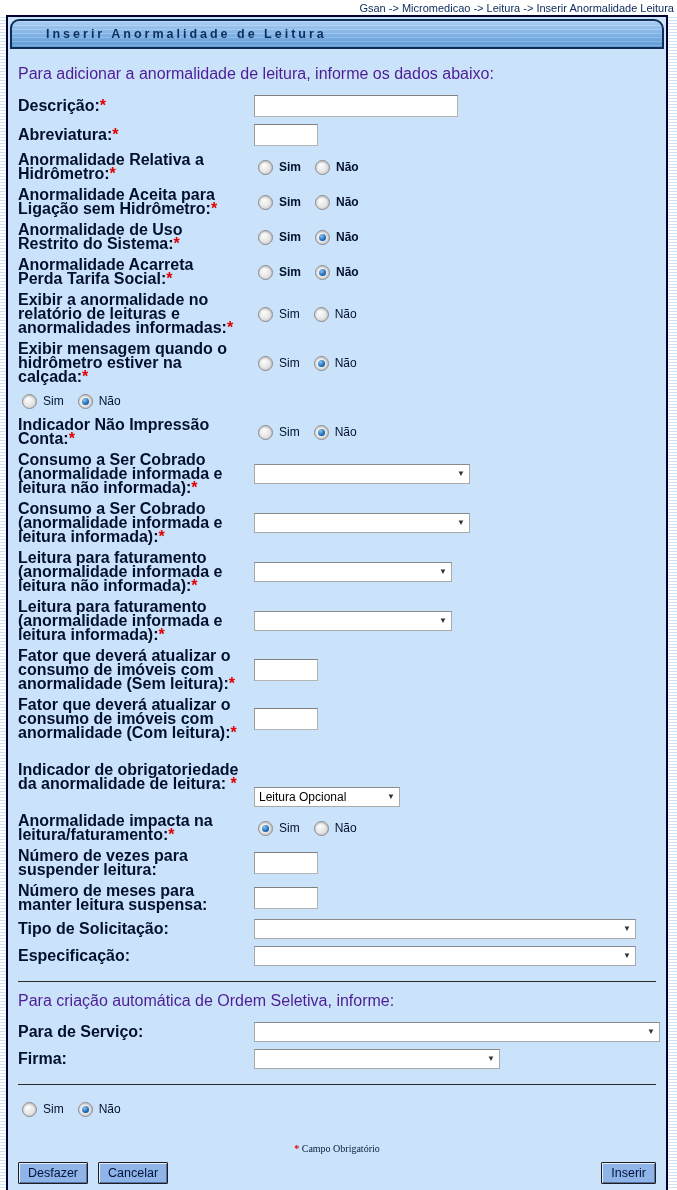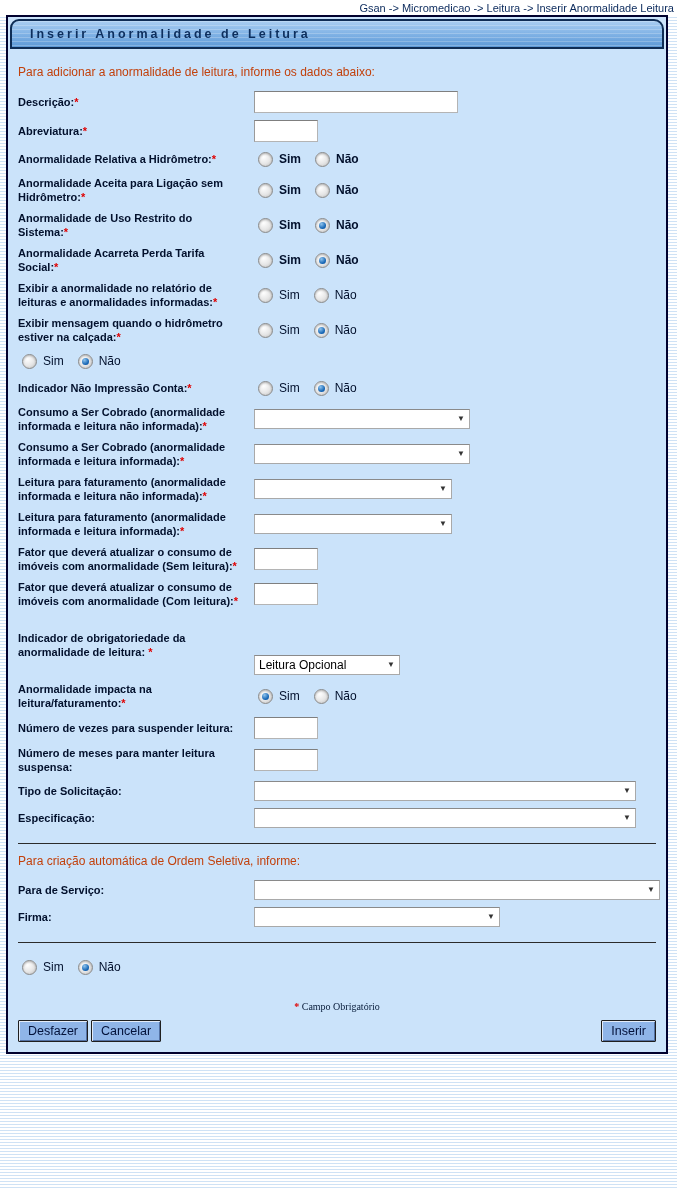--- a/index.html
+++ b/index.html
@@ -23,29 +23,29 @@
     margin:2px;height:26px;
     border:2px solid #0f2d55;
     border-radius:9px 10px 0 0;
     background:
       repeating-linear-gradient(to bottom,rgba(255,255,255,.22) 0 1px,rgba(255,255,255,0) 1px 4px),
       linear-gradient(to bottom,#aacef2 0%,#7db0e4 55%,#5d99d6 100%);
     display:flex;align-items:center;
   }
   .title-text{
     font-size:12.5px;font-weight:bold;letter-spacing:3px;
-    color:#0d2f5e;padding-left:18px;white-space:nowrap;
+    color:#0d2f5e;padding-left:34px;white-space:nowrap;
   }
   .form-area{padding:0 10px;}
-  .intro{font-size:12px;margin:16px 0 12px 0;color:#c2410c;}
+  .intro{font-size:16px;margin:16px 0 12px 0;color:#4c1d95;}
   .section-intro{margin:10px 0 12px 0;}
   .row{display:flex;align-items:center;margin-bottom:7px;min-height:20px;}
   .row .label{
     flex:0 0 236px;max-width:236px;box-sizing:border-box;padding-right:12px;
-    font-size:11px;font-weight:bold;color:#02102c;line-height:14px;
+    font-size:16px;font-weight:bold;color:#02102c;line-height:14px;
   }
   .row .control{flex:1;display:flex;align-items:center;}
   .req{color:#e00000;font-weight:bold;}
   .txt{
     height:18px;background:#ffffff;font:12px "Liberation Sans",sans-serif;
     border:1px solid #b4b4b4;border-top-color:#7f7f7f;border-left-color:#9a9a9a;
     padding:1px 3px;box-sizing:content-box;
   }
   .select{
     height:20px;background:#ffffff;box-sizing:border-box;
@@ -63,21 +63,21 @@
     cursor:pointer;
   }
   .radio.checked::after{
     content:"";position:absolute;left:3px;top:3px;width:7px;height:7px;border-radius:50%;
     background:radial-gradient(circle at 35% 30%,#8fc4ee,#1565b4 65%,#0a4f9e);
   }
   .radio-label{font-size:12px;margin:0 14px 0 6px;color:#02102c;}
   .radio-label.bold{font-weight:bold;}
   .divider{border-top:1px solid #2b2b2b;margin:15px 0 4px 0;height:0;}
   .required-note{text-align:center;font-size:10px;margin:24px 0 8px 0;color:#081c3a;font-family:Liberation Serif, serif;}
-  .buttons{display:flex;gap:3px;margin:4px 0 4px 0;}
+  .buttons{display:flex;gap:10px;margin:4px 0 4px 0;}
   .btn{
     font:12.5px "Liberation Sans",sans-serif;color:#03123a;
     background:#8fb5e8;
     border:1px solid #1f1f1f;border-radius:1px;
     box-shadow:inset 1px 1px 0 rgba(255,255,255,.75),inset -1px -1px 0 rgba(10,30,80,.45);
     padding:3px 9px;cursor:pointer;
   }
   .btn-right{margin-left:auto;}
 </style>
 </head>

